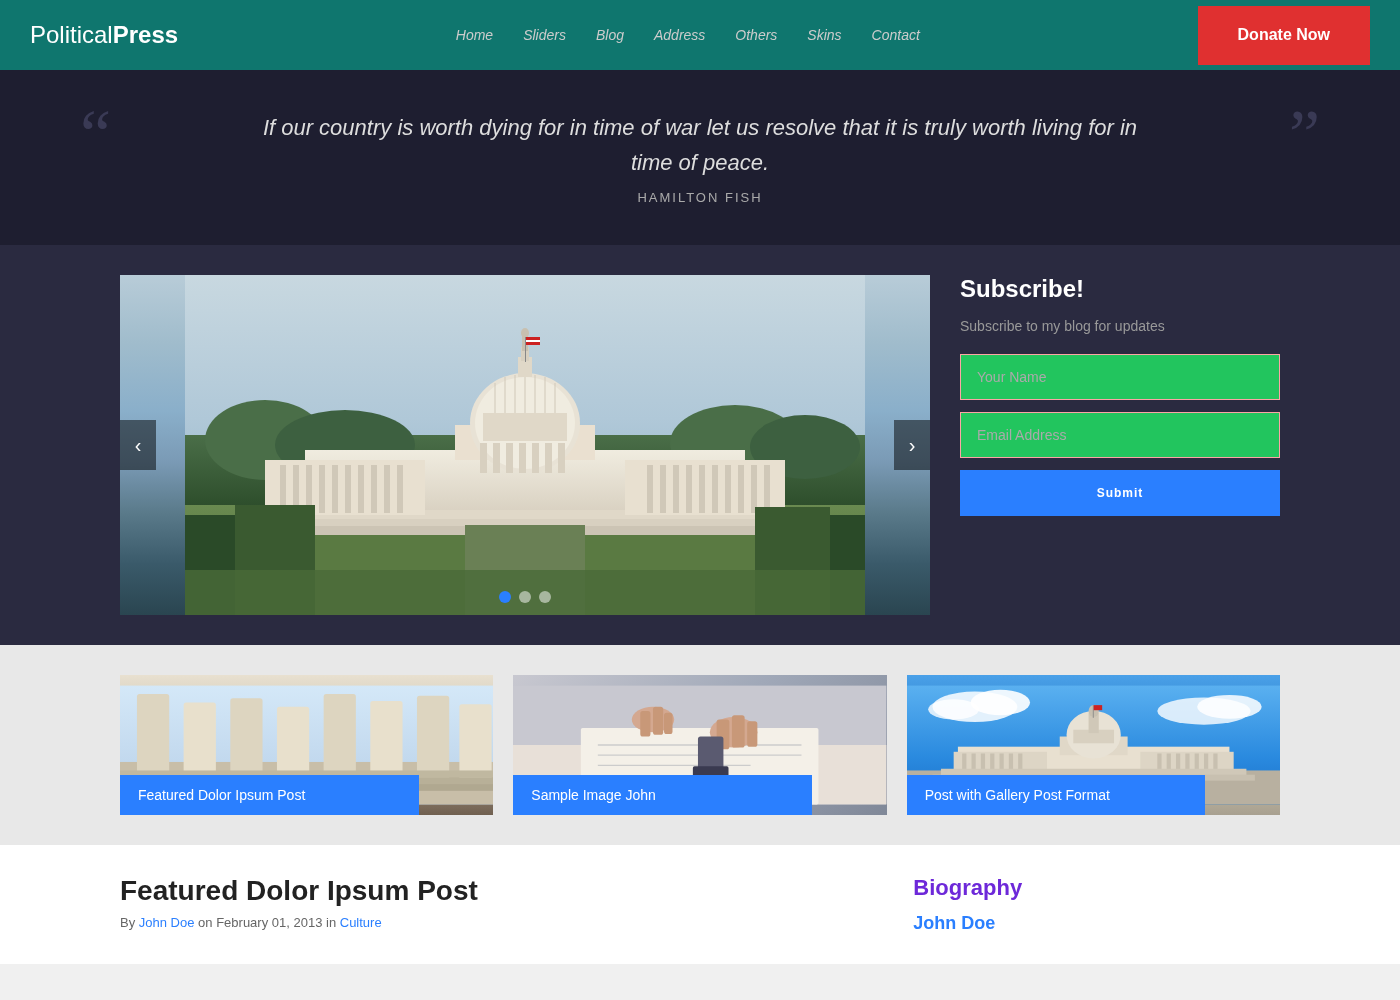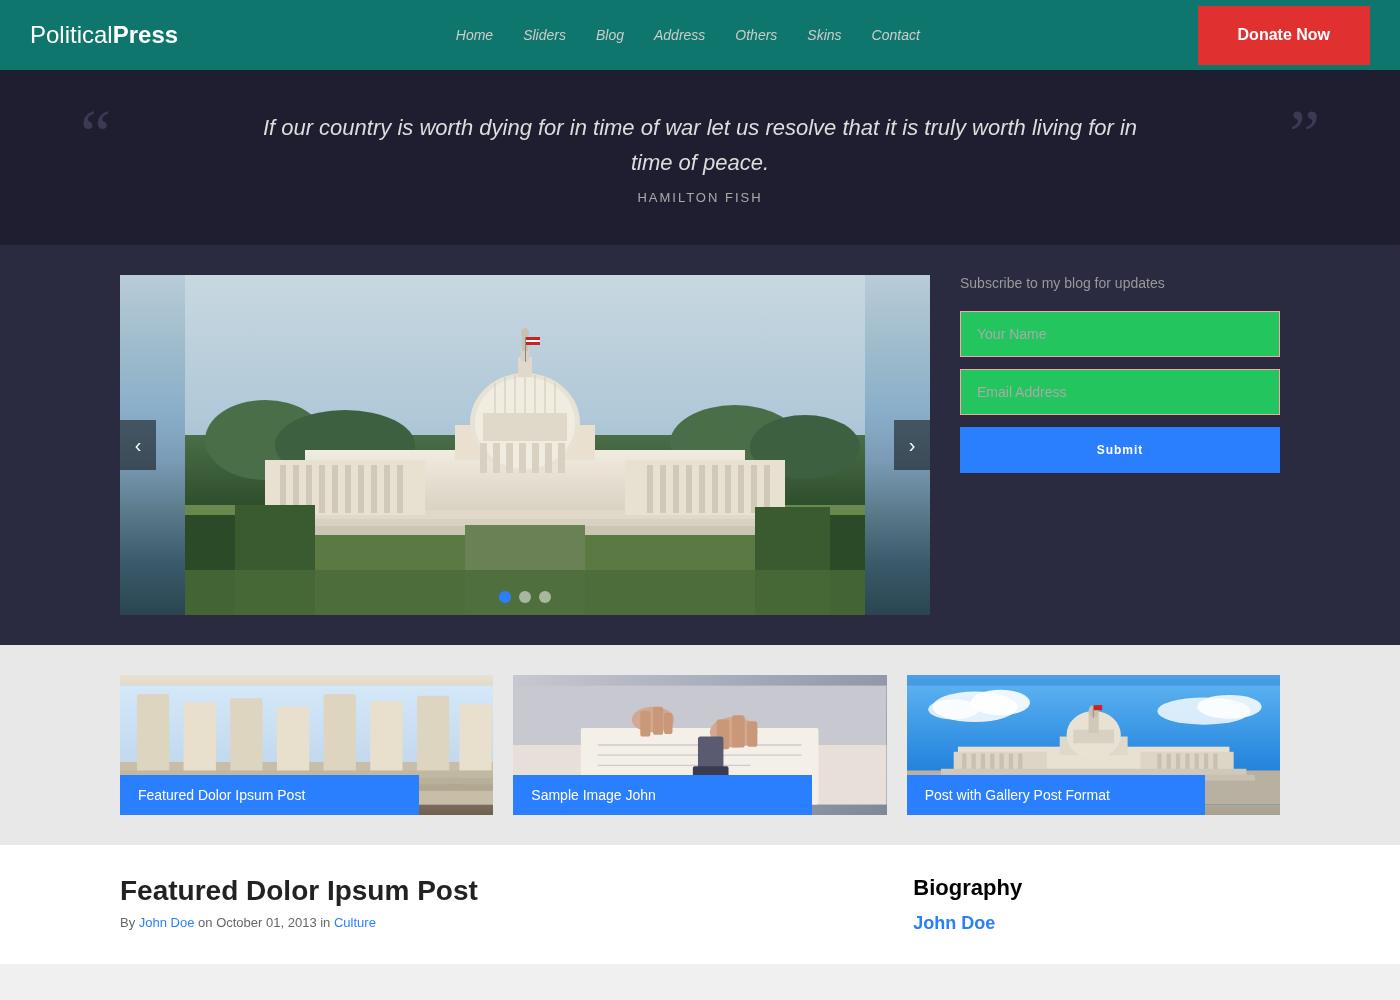--- a/index.html
+++ b/index.html
@@ -227,21 +227,21 @@
       margin-bottom: 8px;
     }
     .blog-meta {
       font-size: 13px;
       color: #666;
     }
     .blog-meta a { color: #2a7fff; text-decoration: none; }
     .blog-sidebar h2 {
       font-size: 22px;
       font-weight: 700;
-      color: #000000;
+      color: #6d28d9;
       margin-bottom: 12px;
     }
     .sidebar-name {
       color: #2a7fff;
       font-size: 18px;
       font-weight: 700;
       text-decoration: none;
     }
 
     
@@ -417,20 +417,21 @@
     <button class="slider-arrow left">‹</button>
     <button class="slider-arrow right">›</button>
     <div class="slider-dots">
       <div class="dot active"></div>
       <div class="dot"></div>
       <div class="dot"></div>
     </div>
   </div>
 
   <aside class="subscribe-box">
+    <h2>Subscribe!</h2>
     <p>Subscribe to my blog for updates</p>
     <input type="text" placeholder="Your Name" style="">
     <input type="email" placeholder="Email Address" style="">
     <button class="submit-btn">Submit</button>
   </aside>
 </section>
 
 <section class="posts-grid-section">
   <div class="posts-grid">
 
@@ -553,20 +554,20 @@
       <div class="post-card-label">Post with Gallery Post Format</div>
     </div>
 
   </div>
 </section>
 
 <section class="blog-section">
   <div class="blog-main">
     <h2>Featured Dolor Ipsum Post</h2>
     <p class="blog-meta">
-      <span>By</span>&nbsp;<a href="#">John Doe</a>&nbsp;<span>on October 01, 2013 in</span>&nbsp;<a href="#">Culture</a>
+      <span>By</span>&nbsp;<a href="#">John Doe</a>&nbsp;<span>on February 01, 2013 in</span>&nbsp;<a href="#">Culture</a>
     </p>
   </div>
   <div class="blog-sidebar">
     <h2>Biography</h2>
     <a href="#" class="sidebar-name">John Doe</a>
   </div>
 </section>
 
 </body></html>

